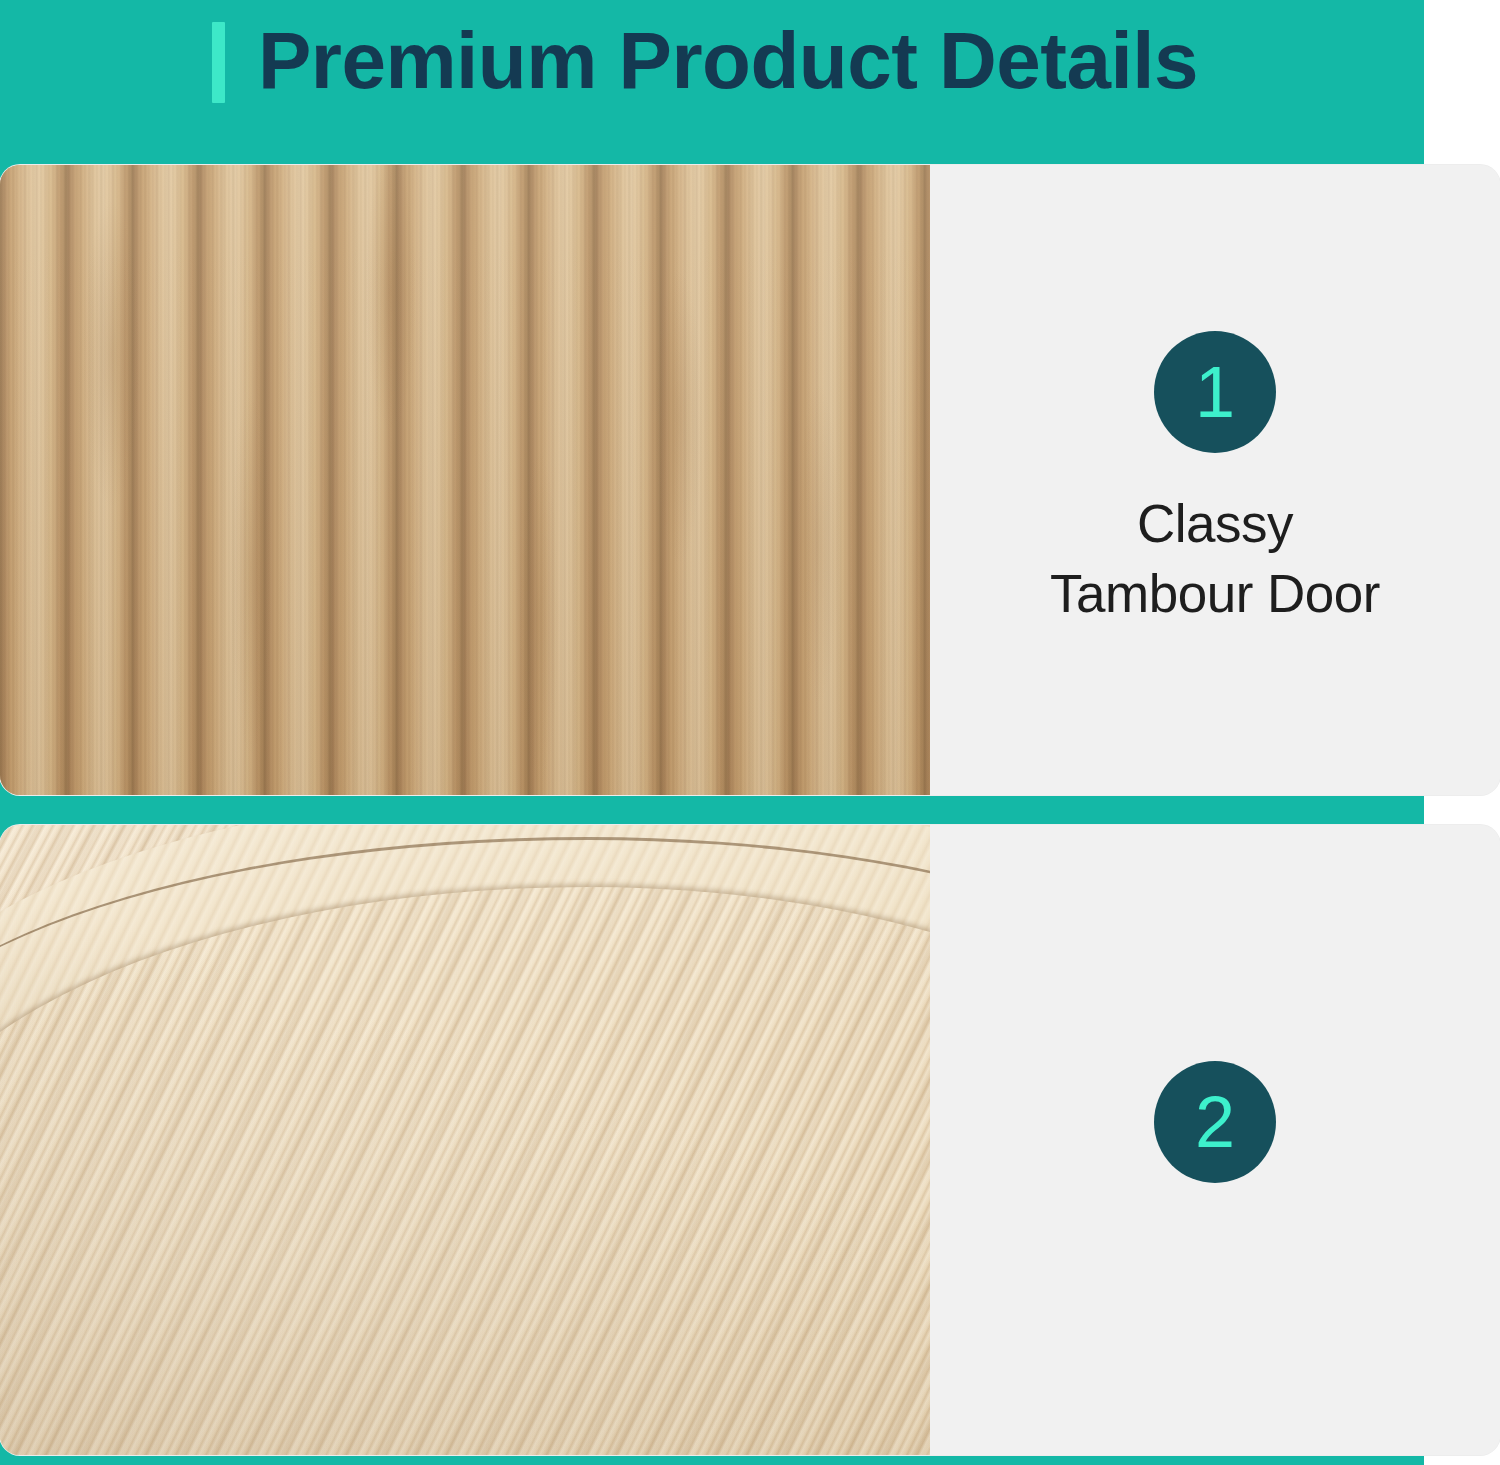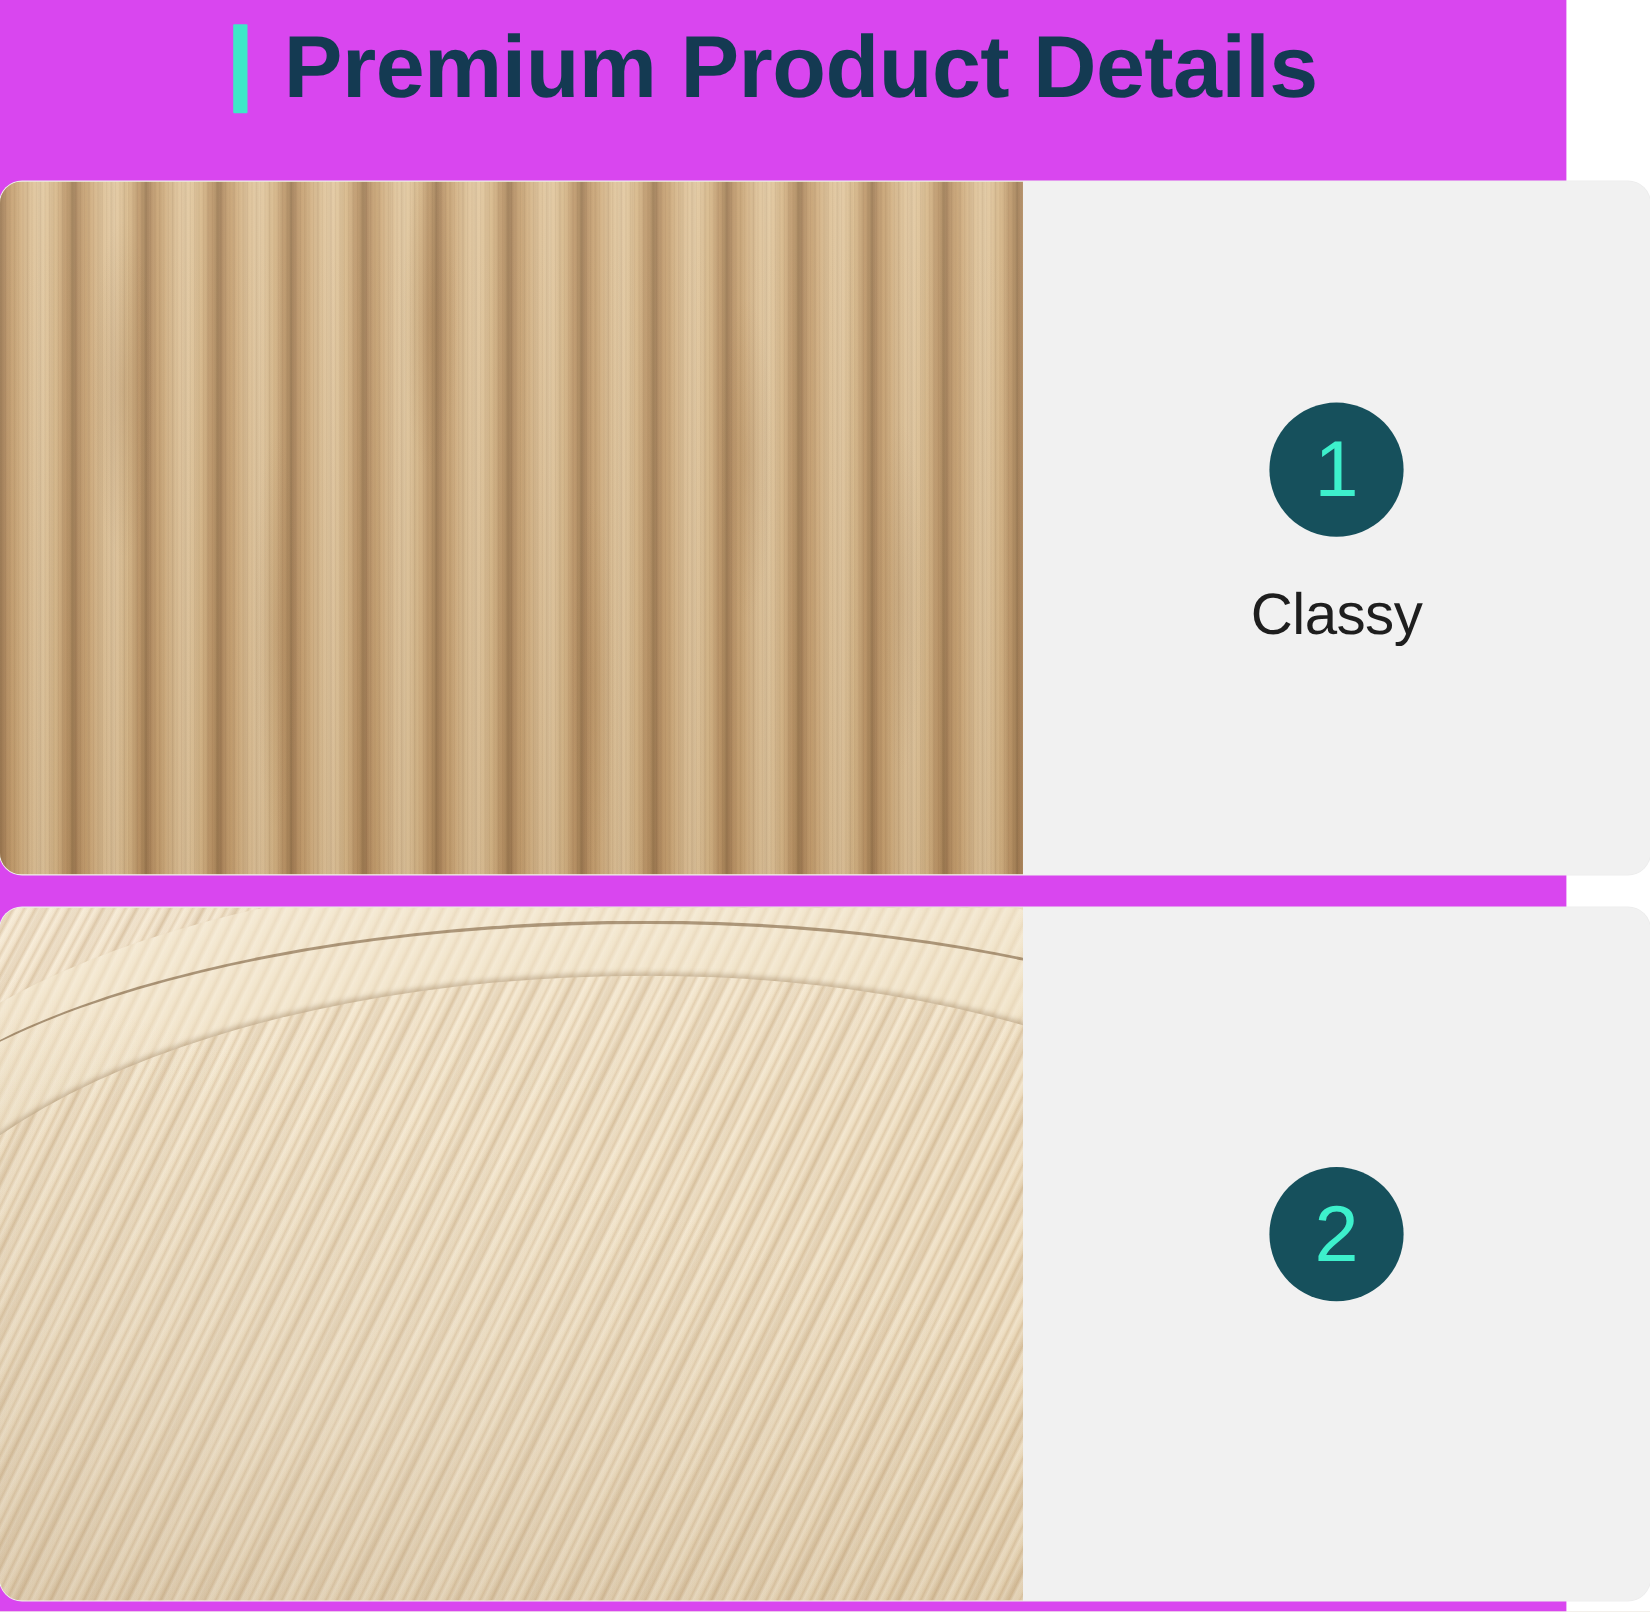--- a/index.html
+++ b/index.html
@@ -9,21 +9,21 @@
     height: 1465px;
     background: #ffffff;
     font-family: "Liberation Sans", sans-serif;
     overflow: hidden;
   }
 
   .page {
     position: relative;
     width: 1424px;
     height: 1465px;
-    background: #d946ef;
+    background: #14b8a6;
   }
 
   
   .header {
     position: absolute;
     left: 0; top: 0;
     width: 1500px; height: 150px;
     display: flex;
     align-items: center;
   }
@@ -280,20 +280,21 @@
     <div class="photo">
       <div class="slats"></div>
       <div class="slats-grain"></div>
       <div class="slats-mottle"></div>
     </div>
 
     <div class="info">
       <div class="badge">1</div>
       <div class="caption">
         <div>Classy</div>
+        <div>Tambour Door</div>
       </div>
     </div>
 
   </div>
 
   <div class="card" id="card-2">
 
     <div class="photo">
       <div class="drawer-bg"></div>
       <div class="bg-slats"></div>

